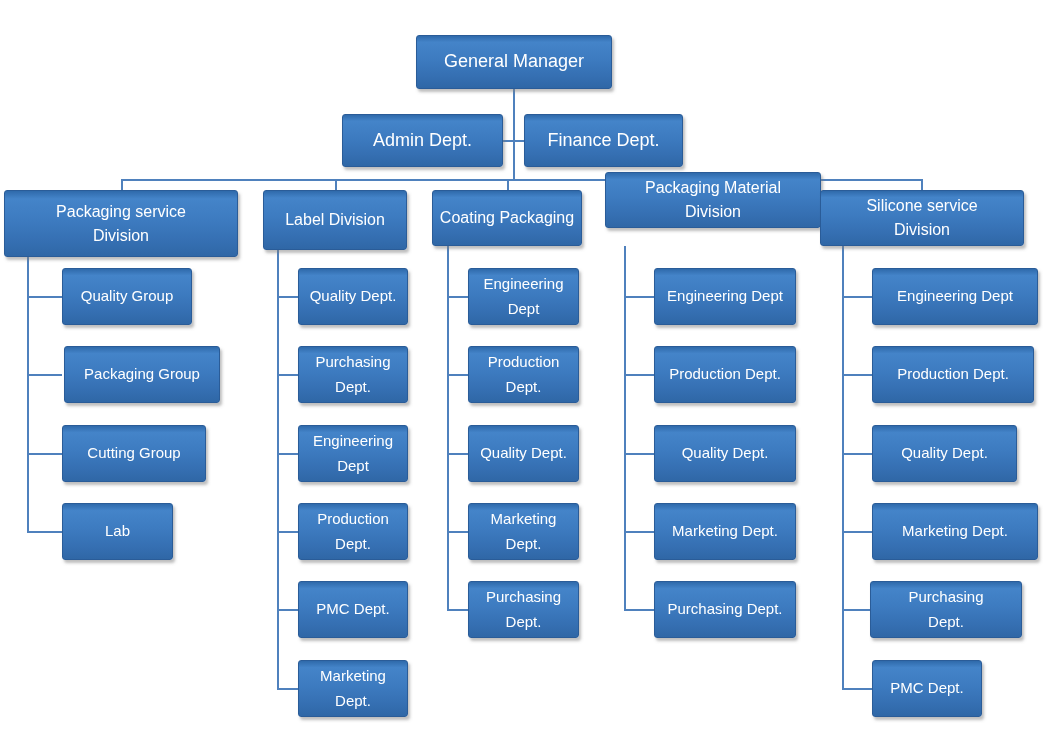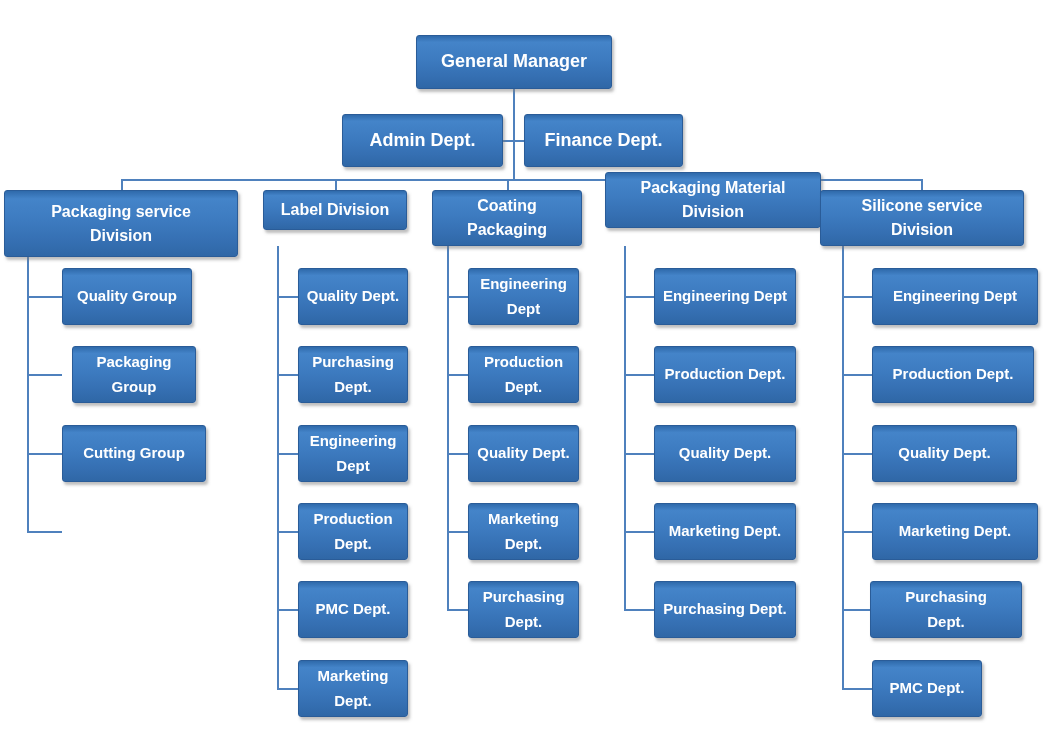--- a/index.html
+++ b/index.html
@@ -8,21 +8,21 @@
     font-family:"Liberation Sans","DejaVu Sans",sans-serif;
   }
   .node{
     position:absolute;box-sizing:border-box;
     display:flex;align-items:center;justify-content:center;text-align:center;
     background:linear-gradient(180deg,#2f6aab 0%,#4484c9 12%,#3d7bc0 45%,#356fb2 78%,#2f67a6 100%);
     border:1px solid #2a5c98;border-radius:3px;
     box-shadow:2px 3px 3px rgba(125,125,125,0.5);
     color:#ffffff;
   }
-  .lbl{white-space:pre-line;line-height:1.65;padding:0 4px;font-weight:bold;}
+  .lbl{white-space:pre-line;line-height:1.65;padding:0 4px;}
   .node-top .lbl{font-size:18px;}
   .node-div .lbl{font-size:16px;line-height:1.5;}
   .node-child .lbl{font-size:15px;}
   .ln{position:absolute;background:#4f81bd;display:block;}
 </style>
 </head>
 <body>
 
 <div id="canvas">
 
@@ -80,43 +80,46 @@
     <span class="lbl">Finance Dept.</span>
   </div>
   <div class="node node-top" style="left:342px;top:114px;width:161px;height:53px">
     <span class="lbl">Admin Dept.</span>
   </div>
 
   <div class="node node-div" style="left:4px;top:190px;width:234px;height:67px">
     <span class="lbl">Packaging service
 Division</span>
   </div>
-  <div class="node node-div" style="left:263px;top:190px;width:144px;height:40px">
+  <div class="node node-div" style="left:263px;top:190px;width:144px;height:60px">
     <span class="lbl">Label Division</span>
   </div>
   <div class="node node-div" style="left:432px;top:190px;width:150px;height:56px">
     <span class="lbl">Coating Packaging</span>
   </div>
   <div class="node node-div" style="left:605px;top:172px;width:216px;height:56px">
     <span class="lbl">Packaging Material
 Division</span>
   </div>
   <div class="node node-div" style="left:820px;top:190px;width:204px;height:56px">
     <span class="lbl">Silicone service
 Division</span>
   </div>
 
   <div class="node node-child" style="left:62px;top:268px;width:130px;height:57px">
     <span class="lbl">Quality Group</span>
   </div>
-  <div class="node node-child" style="left:72px;top:346px;width:124px;height:57px">
+  <div class="node node-child" style="left:64px;top:346px;width:156px;height:57px">
     <span class="lbl">Packaging Group</span>
   </div>
   <div class="node node-child" style="left:62px;top:425px;width:144px;height:57px">
     <span class="lbl">Cutting Group</span>
+  </div>
+  <div class="node node-child" style="left:62px;top:503px;width:111px;height:57px">
+    <span class="lbl">Lab</span>
   </div>
 
   <div class="node node-child" style="left:298px;top:268px;width:110px;height:57px">
     <span class="lbl">Quality Dept.</span>
   </div>
   <div class="node node-child" style="left:298px;top:346px;width:110px;height:57px">
     <span class="lbl">Purchasing
 Dept.</span>
   </div>
   <div class="node node-child" style="left:298px;top:425px;width:110px;height:57px">

